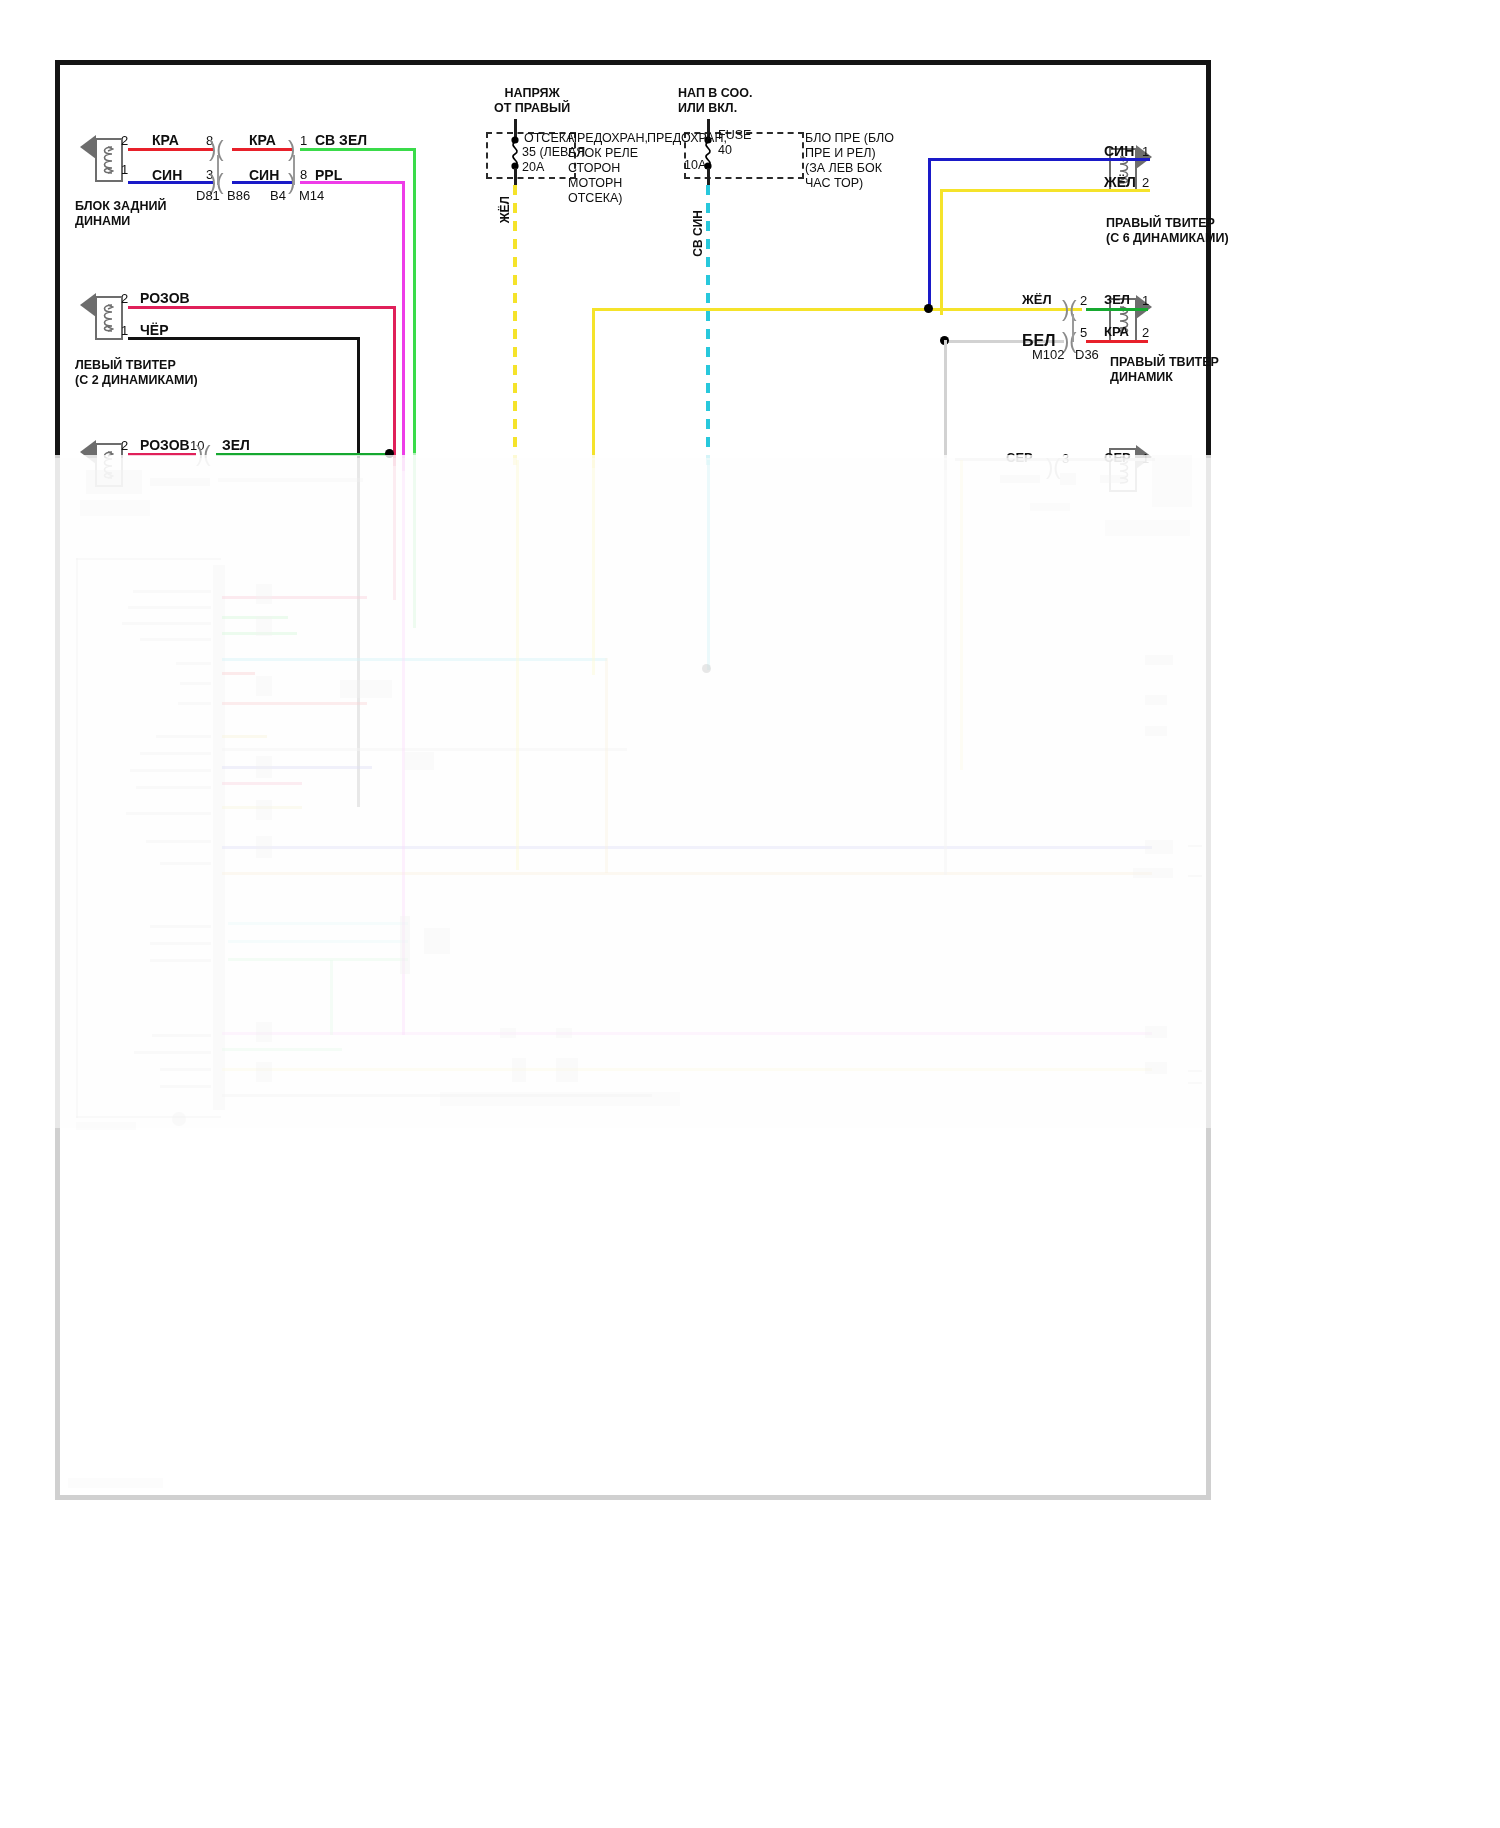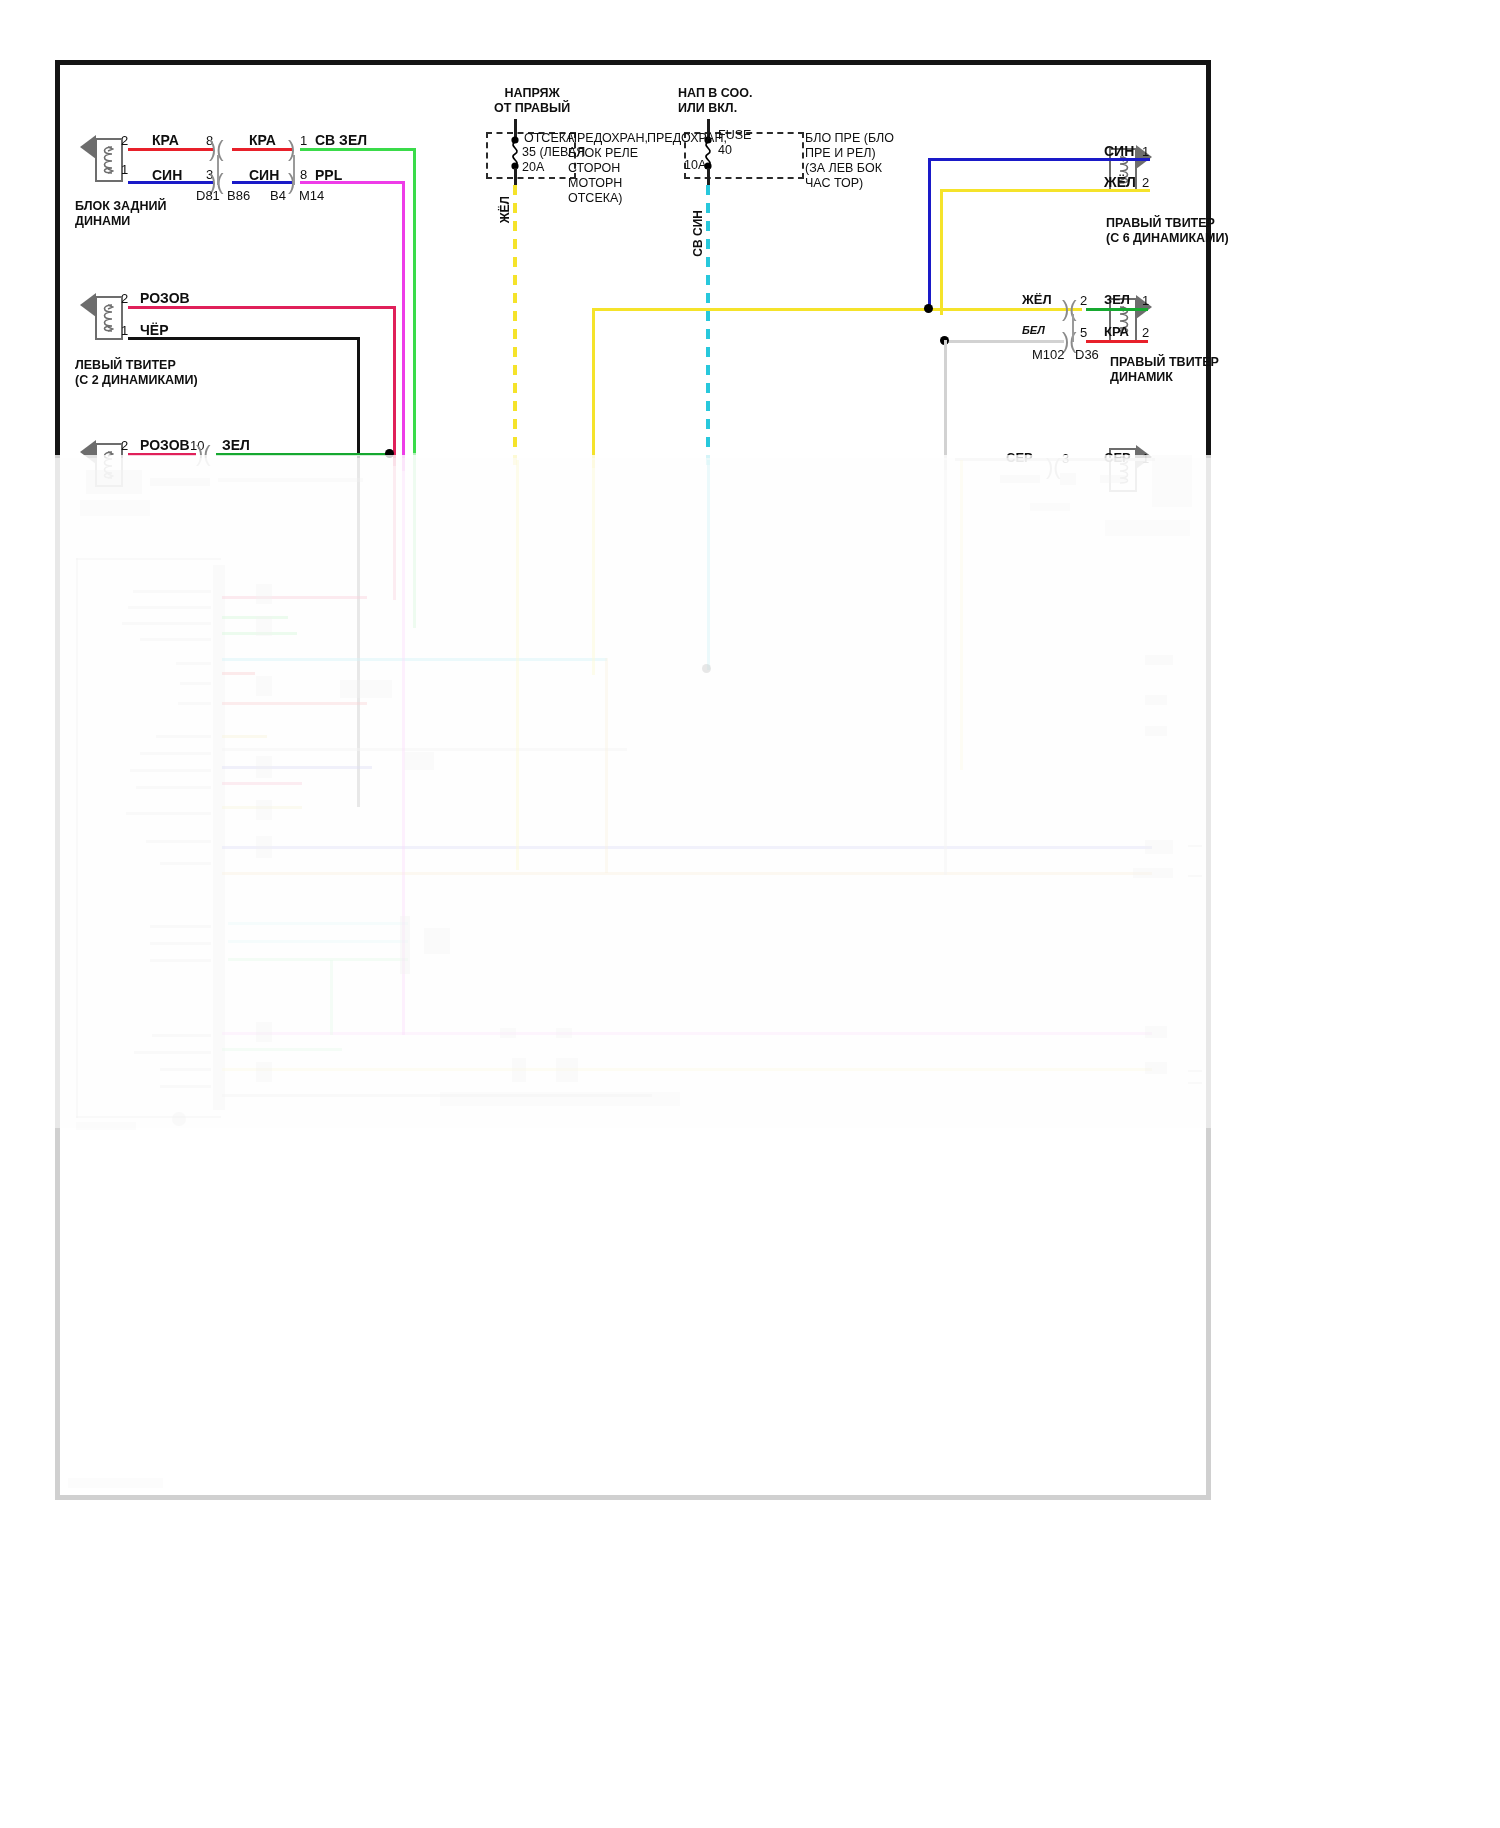--- a/index.html
+++ b/index.html
@@ -234,21 +234,21 @@
   <div class="lbl" style="left:1022px;top:292px;font-size:13px;">ЖЁЛ</div>
   <div class="pin" style="left:1080px;top:293px;">2</div>
   <div class="conn" style="left:1062px;top:298px;">)(</div>
   <div class="wire h" style="left:1086px;top:308px;width:62px;background:#16A830;"></div>
   <div class="lbl" style="left:1104px;top:292px;font-size:13px;">ЗЕЛ</div>
   <div class="pin" style="left:1142px;top:293px;">1</div>
 
   <div class="wire h" style="left:944px;top:340px;width:120px;background:#d2d2d2;"></div>
   <div class="node" style="left:940px;top:336px;"></div>
   <div class="wire v" style="left:944px;top:340px;height:130px;background:#d2d2d2;"></div>
-  <div class="lbl" style="left:1022px;top:324px;font-size:11px;font-style:italic;">БЕЛ</div>
+  <div class="lbl" style="left:1022px;top:332px;font-size:16px;">БЕЛ</div>
   <div class="pin" style="left:1080px;top:325px;">5</div>
   <div class="conn" style="left:1062px;top:330px;">)(</div>
   <div class="wire h" style="left:1086px;top:340px;width:62px;background:#E8202A;"></div>
   <div class="lbl" style="left:1104px;top:324px;font-size:13px;">КРА</div>
   <div class="pin" style="left:1142px;top:325px;">2</div>
 
   <div class="conn-line" style="left:1072px;top:314px;height:28px;"></div>
   <div class="pin" style="left:1032px;top:347px;">M102</div>
   <div class="pin" style="left:1075px;top:347px;">D36</div>
 

